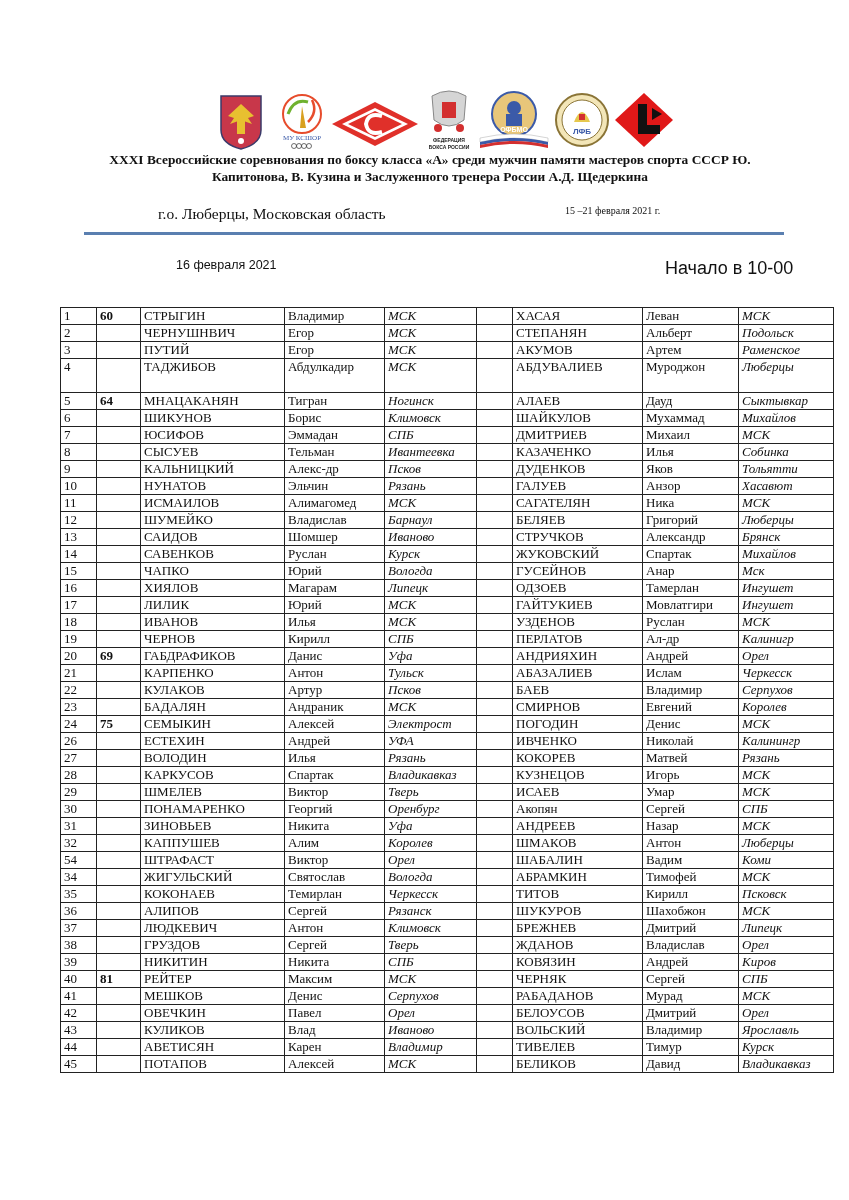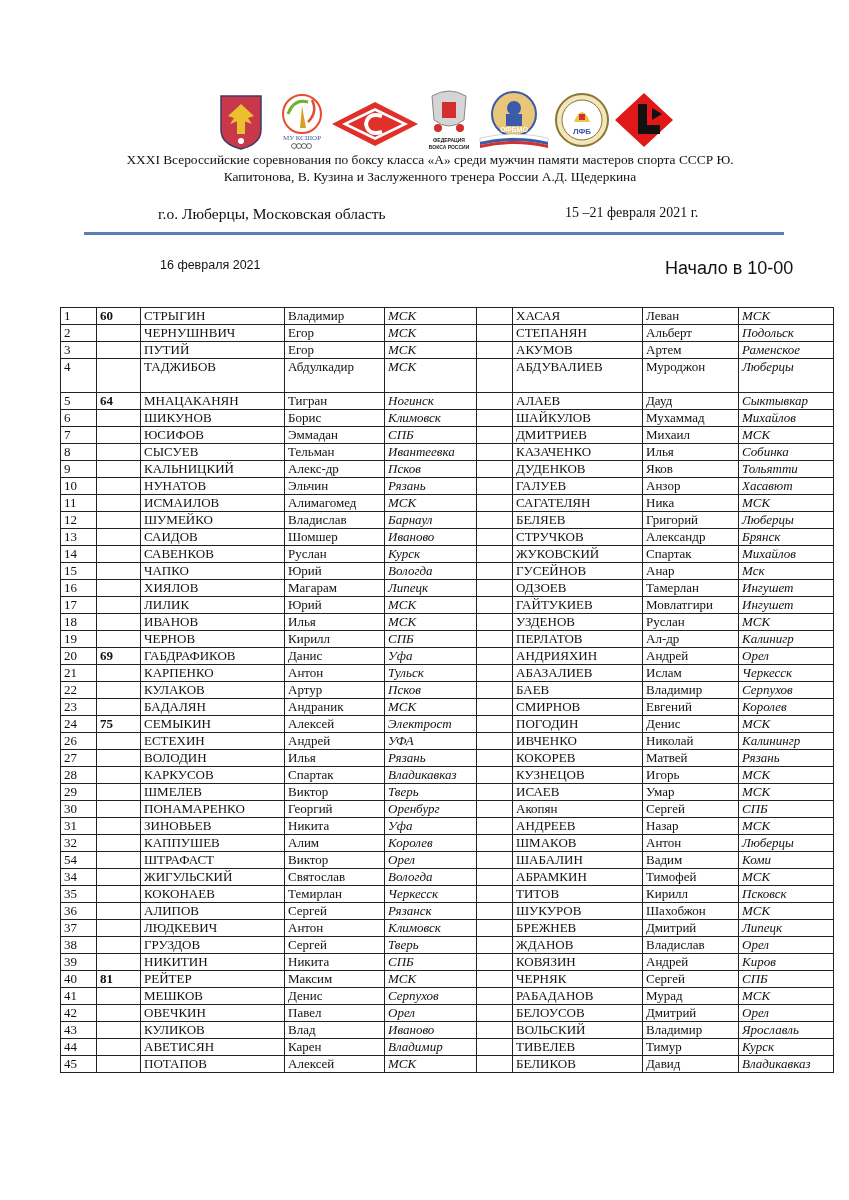--- a/index.html
+++ b/index.html
@@ -1,23 +1,23 @@
 <!DOCTYPE html>
 <html><head>
 <meta charset="utf-8">
 <style>
   html, body { margin: 0; padding: 0; background: #ffffff; }
   body { width: 849px; height: 1200px; position: relative; overflow: hidden; font-family: "Liberation Serif", serif; color: #111; }
   .logos { position: absolute; top: 88px; left: 0; width: 849px; height: 62px; }
   .logo { position: absolute; }
-  .title { position: absolute; top: 151px; left: 60px; width: 740px; text-align: center; font-weight: normal; font-size: 13.4px; line-height: 17px; }
+  .title { position: absolute; top: 151px; left: 60px; width: 740px; text-align: center; font-weight: bold; font-size: 13.4px; line-height: 17px; }
   .place { position: absolute; top: 205px; left: 158px; font-size: 15.5px; }
-  .dates { position: absolute; top: 205px; left: 565px; font-size: 14px; }
+  .dates { position: absolute; top: 205px; left: 565px; font-size: 10px; }
   .rule { position: absolute; top: 232px; left: 84px; width: 700px; height: 3px; background: #5a7fb0; }
-  .day { position: absolute; top: 258px; left: 160px; font-family: "Liberation Sans", sans-serif; font-size: 12.5px; }
+  .day { position: absolute; top: 258px; left: 176px; font-family: "Liberation Sans", sans-serif; font-size: 12.5px; }
   .start { position: absolute; top: 258px; left: 665px; font-family: "Liberation Sans", sans-serif; font-size: 18px; }
   table.grid { position: absolute; top: 307px; left: 60px; border-collapse: collapse; table-layout: fixed; width: 773px; font-size: 13px; }
   table.grid td { border: 1px solid #222; padding: 0 3px; height: 16px; line-height: 16px; vertical-align: top; white-space: nowrap; overflow: hidden; }
   table.grid tr.tall td { height: 33px; }
   td.cat { font-weight: bold; }
   td.city { font-style: italic; }
   col.c1 { width: 36px; } col.c2 { width: 44px; } col.c3 { width: 144px; } col.c4 { width: 100px; }
   col.c5 { width: 92px; } col.c6 { width: 36px; } col.c7 { width: 130px; } col.c8 { width: 96px; } col.c9 { width: 95px; }
 </style>
 </head>

